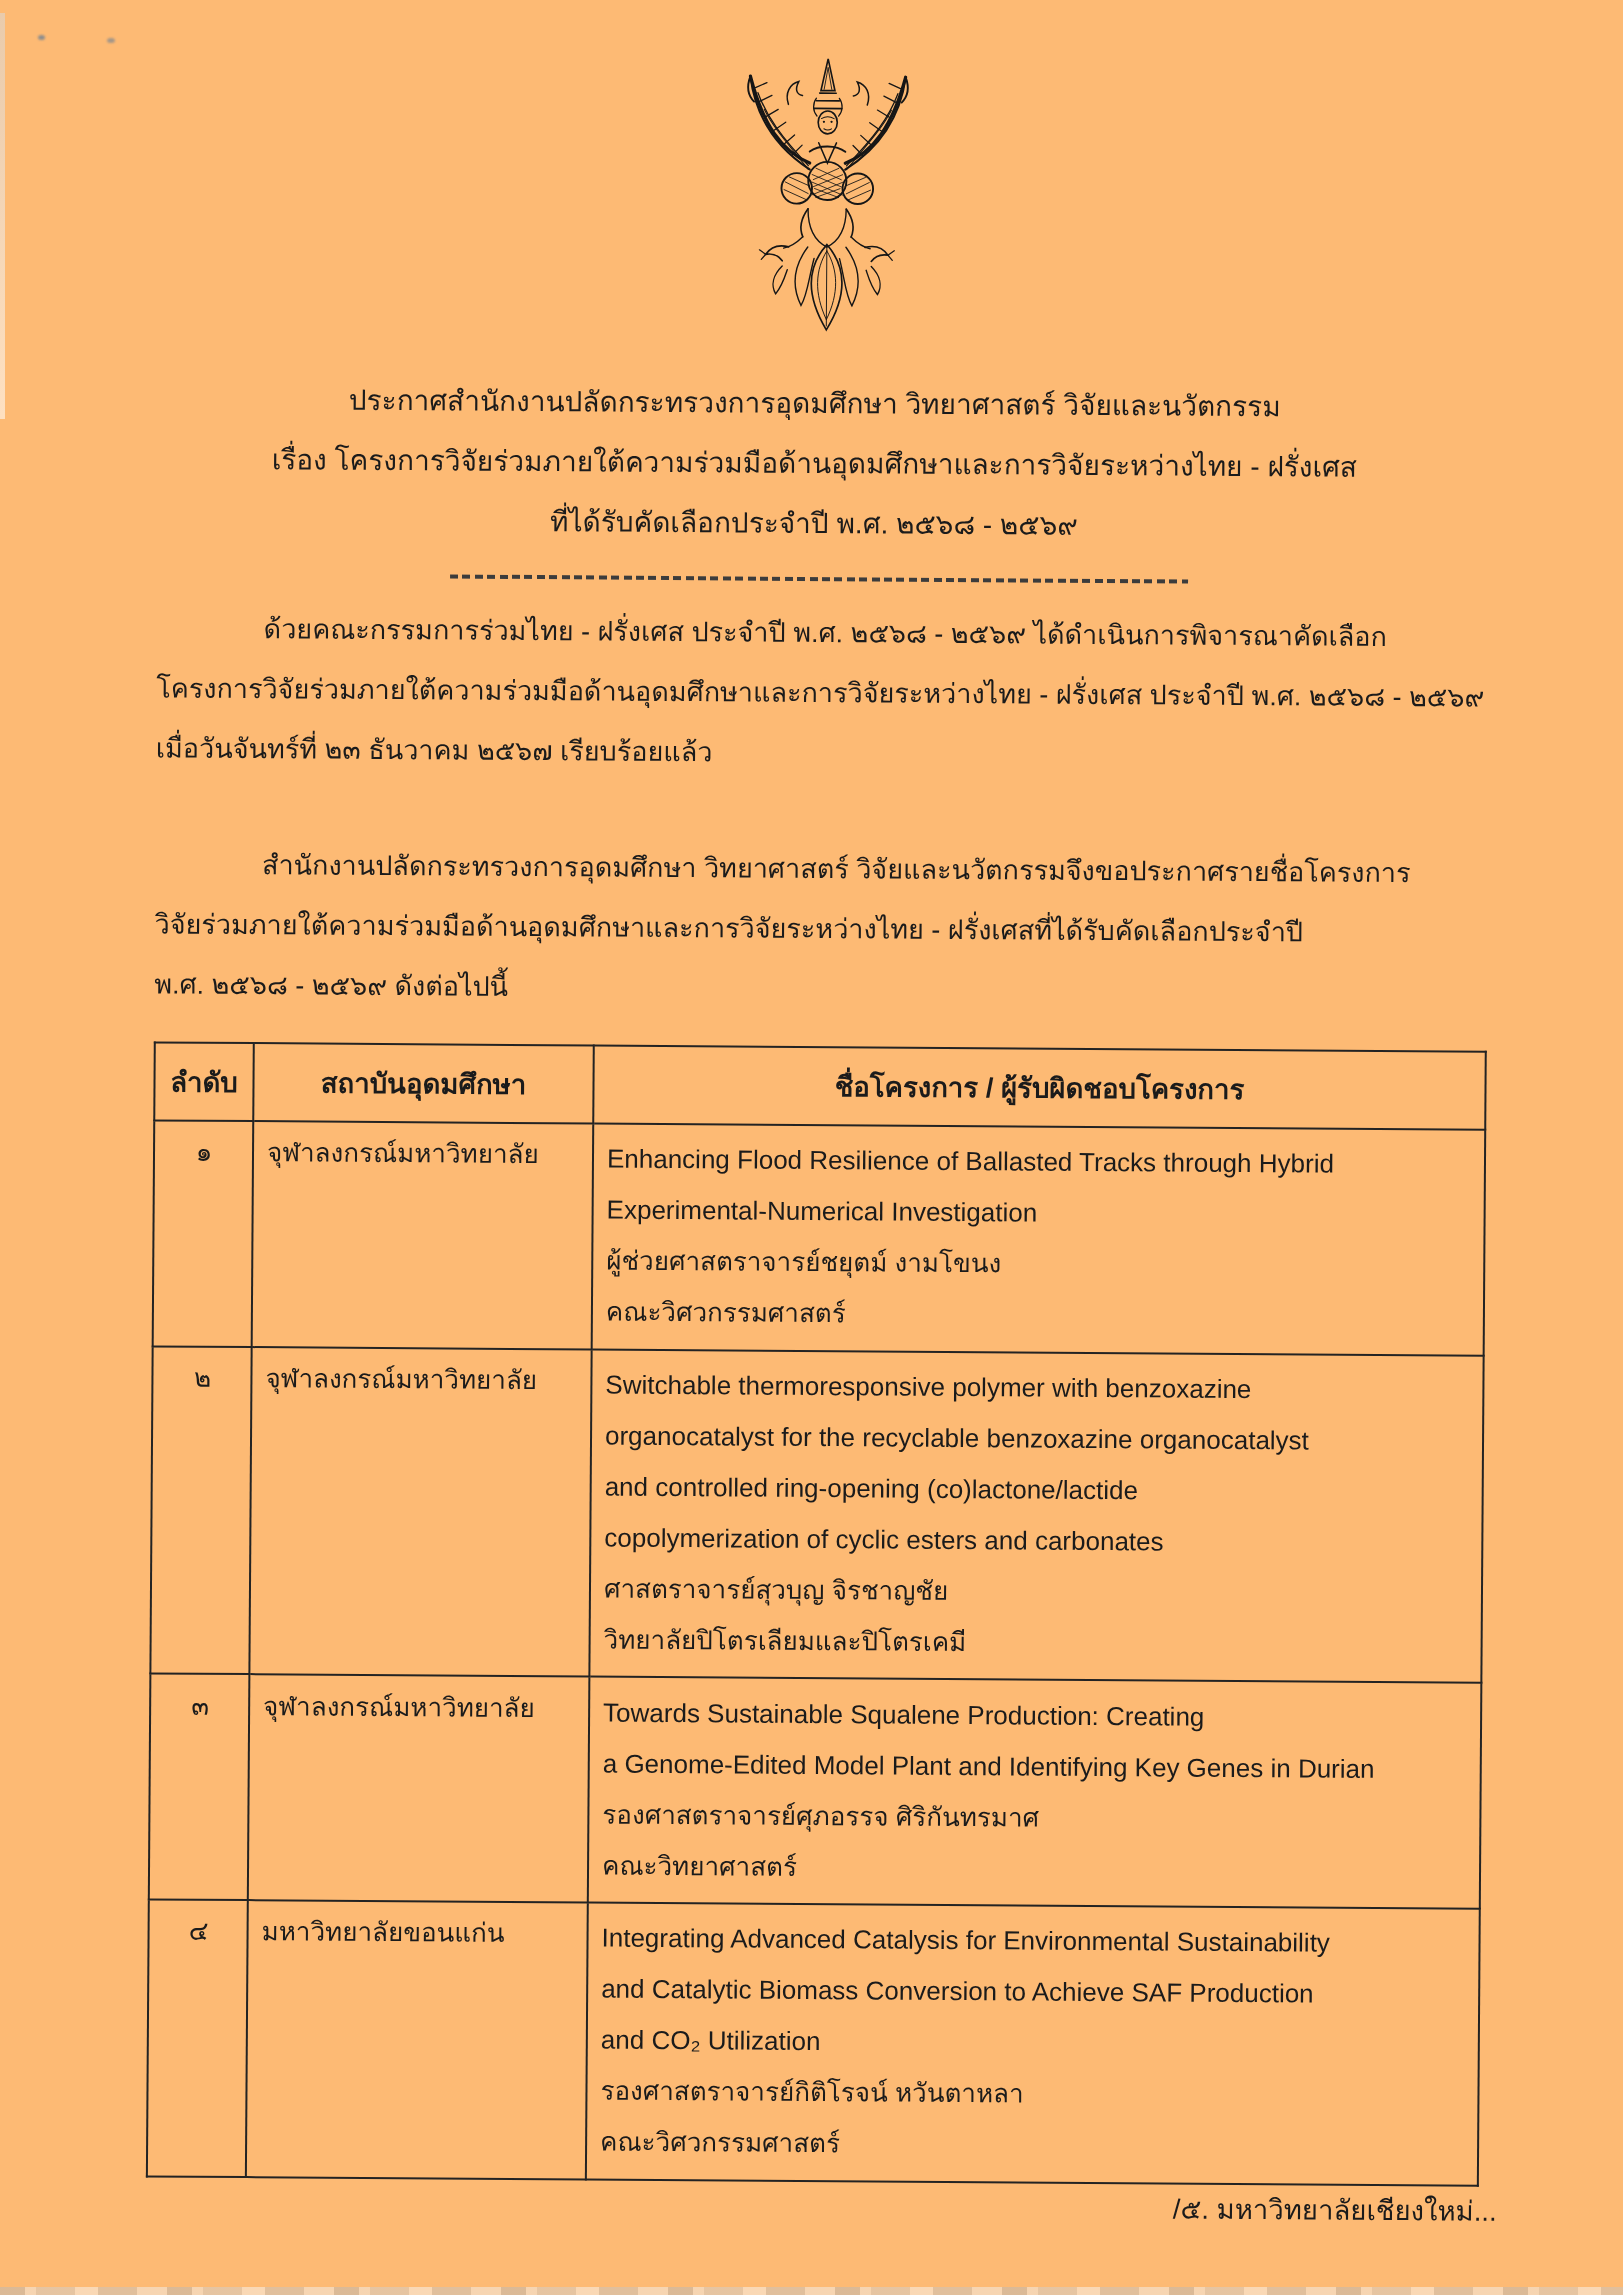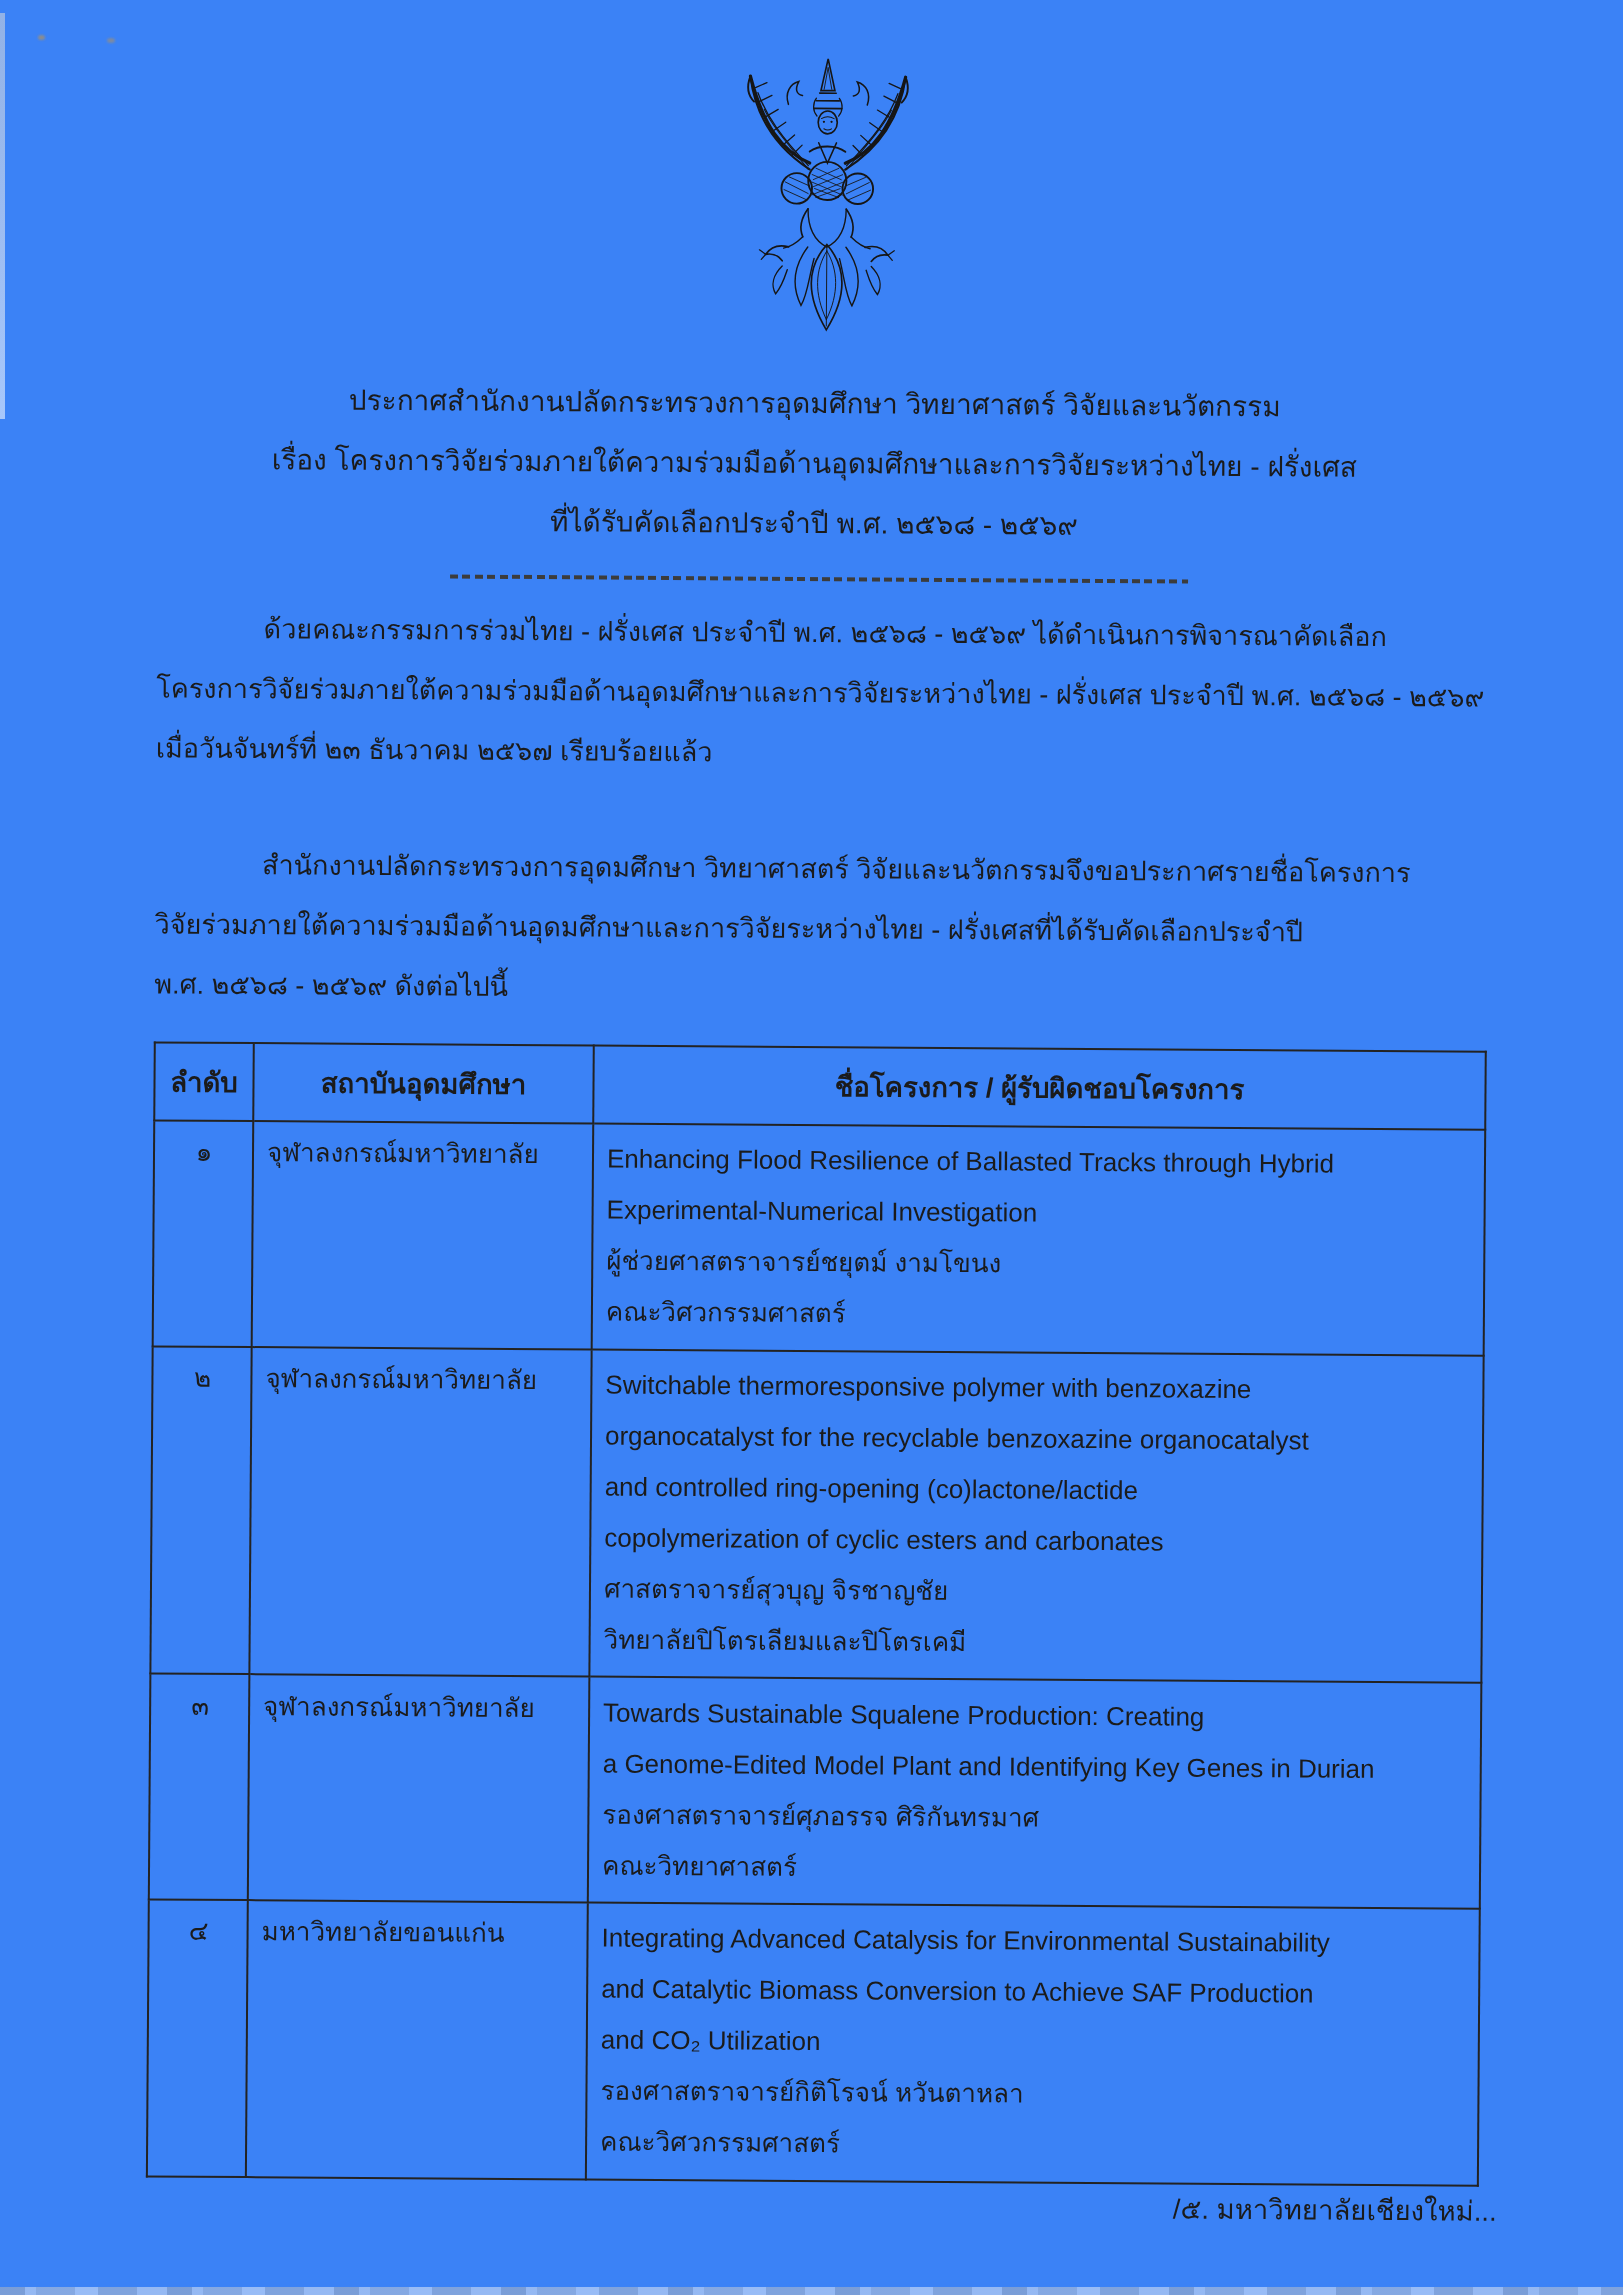--- a/index.html
+++ b/index.html
@@ -1,18 +1,18 @@
 <!DOCTYPE html>
 <html style="font-size:10.5px"><head>
 <meta charset="utf-8">
 <style>
   html,body{margin:0;padding:0;background:#ffffff;}
   body{width:1623px;height:2295px;overflow:hidden;
        font-family:"Liberation Sans","DejaVu Sans",sans-serif;color:#1b1b1b;}
-  .sheet{position:relative;width:1623px;height:2295px;background:#3b82f6;}
+  .sheet{position:relative;width:1623px;height:2295px;background:#fdba74;}
   .tilt{position:absolute;left:0;top:0;width:1623px;height:2295px;
         transform:rotate(0.4deg);transform-origin:50% 38%;}
 
   
   .speck{position:absolute;background:#8d8d8d;border-radius:50%;filter:blur(0.8px);}
   .speck.s1{left:38px;top:35px;width:7.2px;height:5.2px;}
   .speck.s2{left:107px;top:38px;width:7.9px;height:5.2px;opacity:.8;}
   .edge-shade{position:absolute;left:0;top:13px;width:4.6px;height:406px;
         background:linear-gradient(180deg,#d9d9d9,#ffffff);opacity:.55;}
   .noise-strip{position:absolute;left:0;bottom:0;height:8.5px;width:1623px;opacity:.5;

